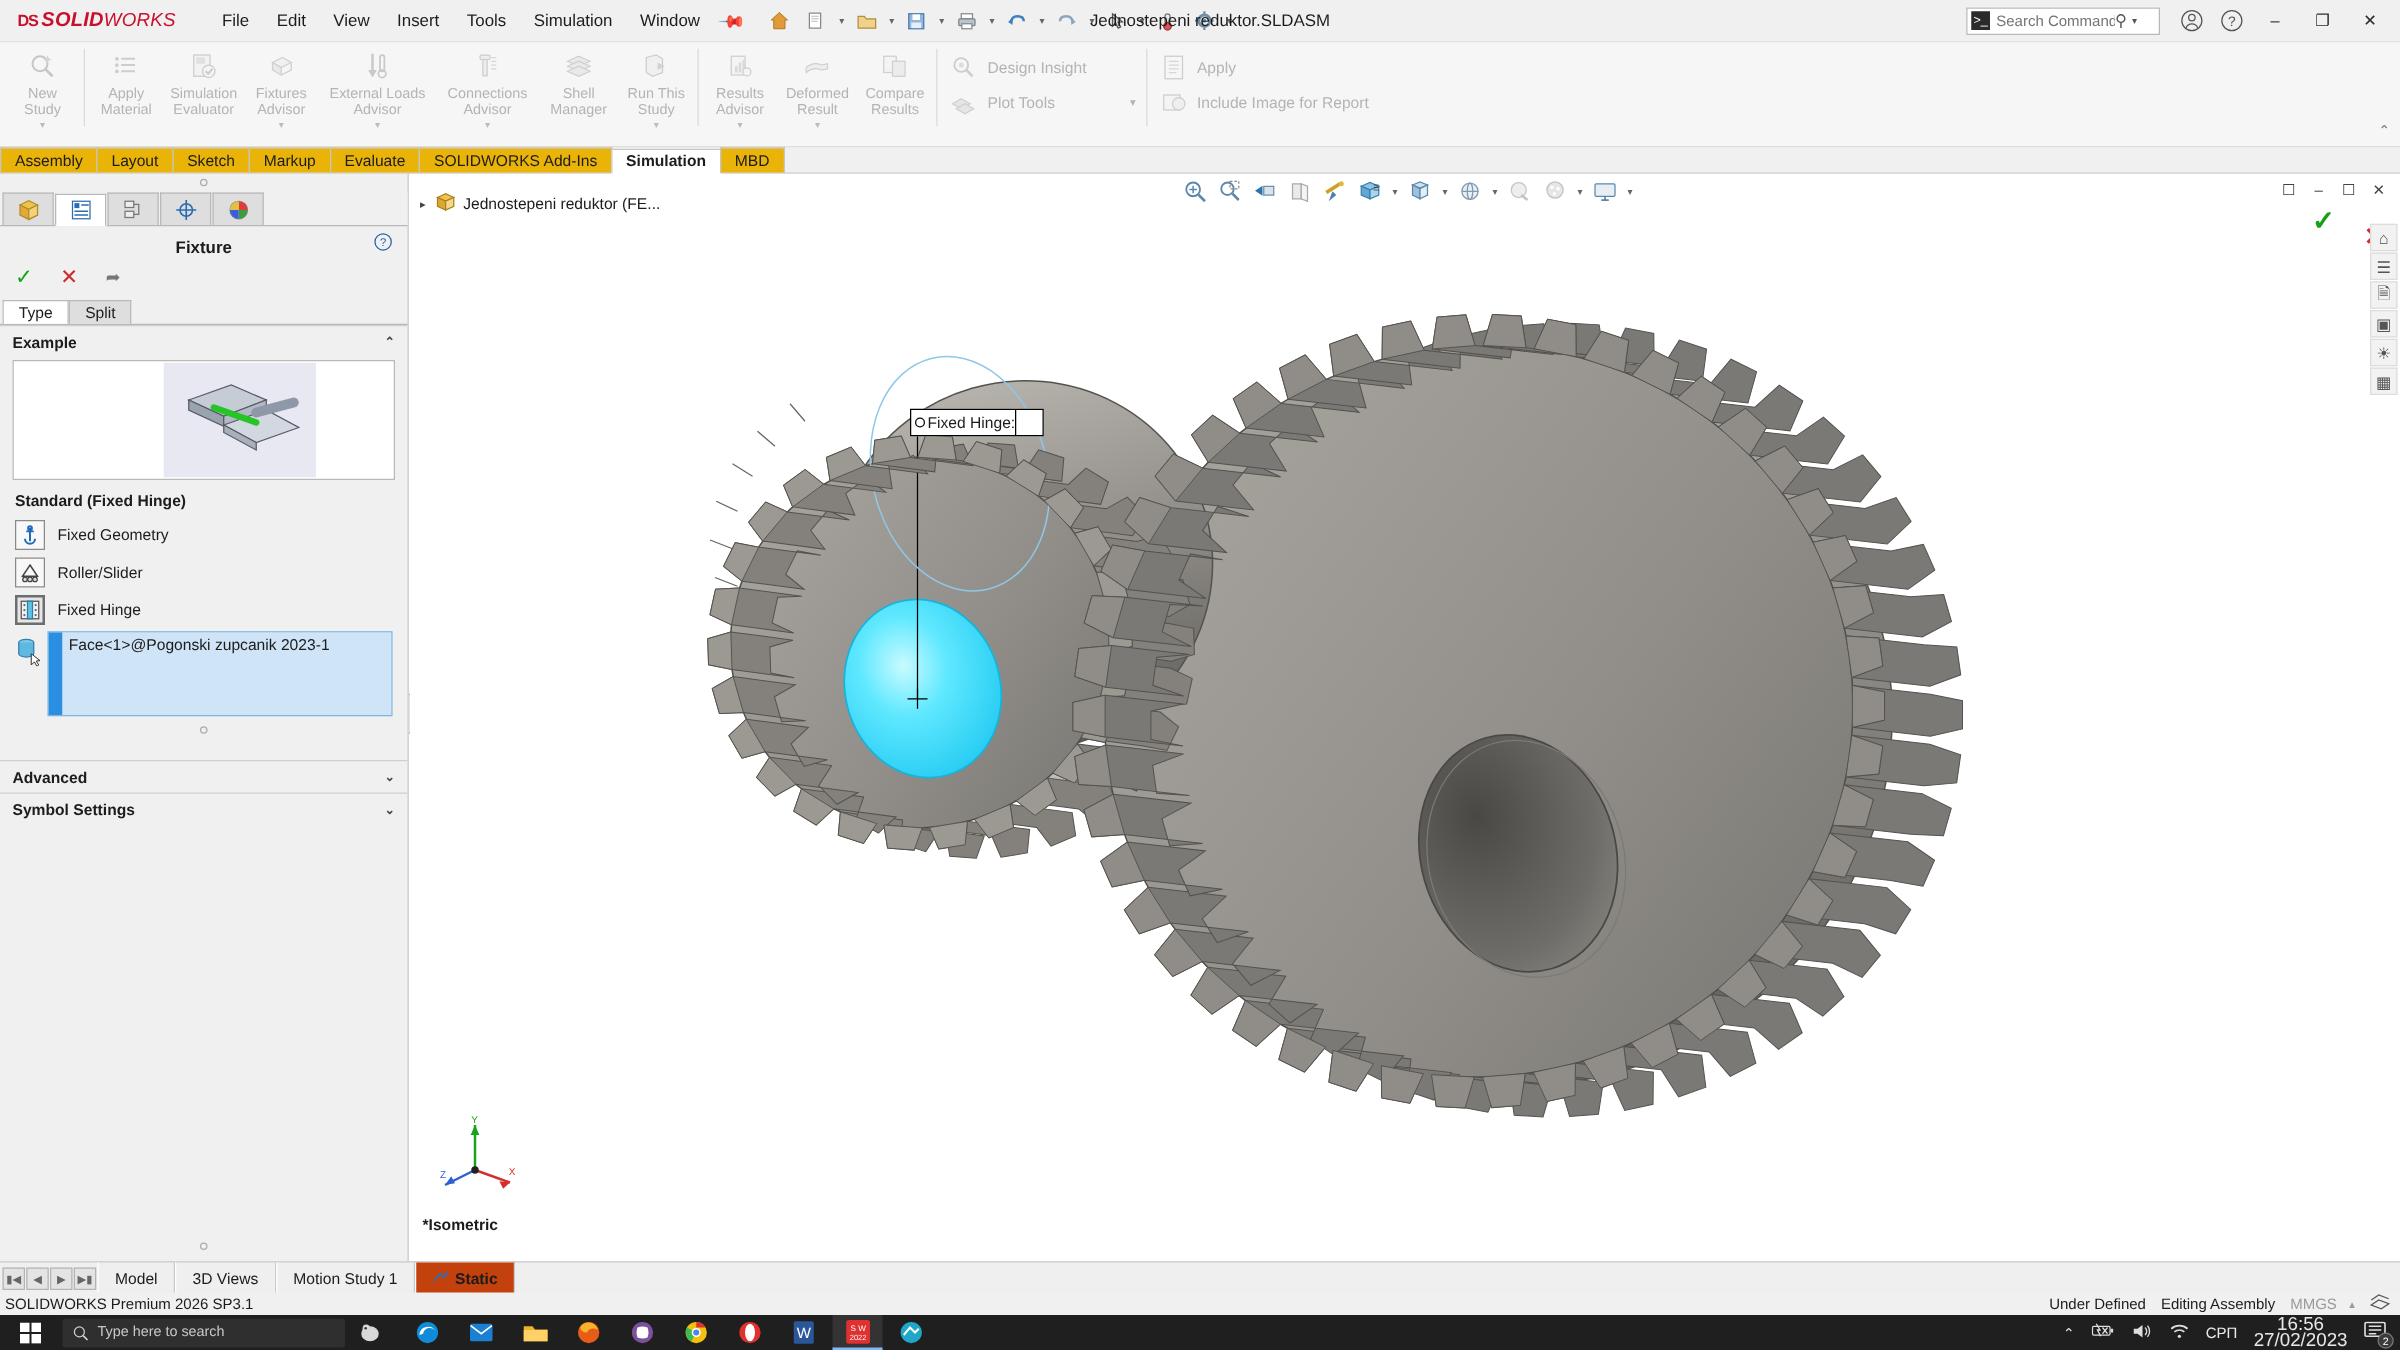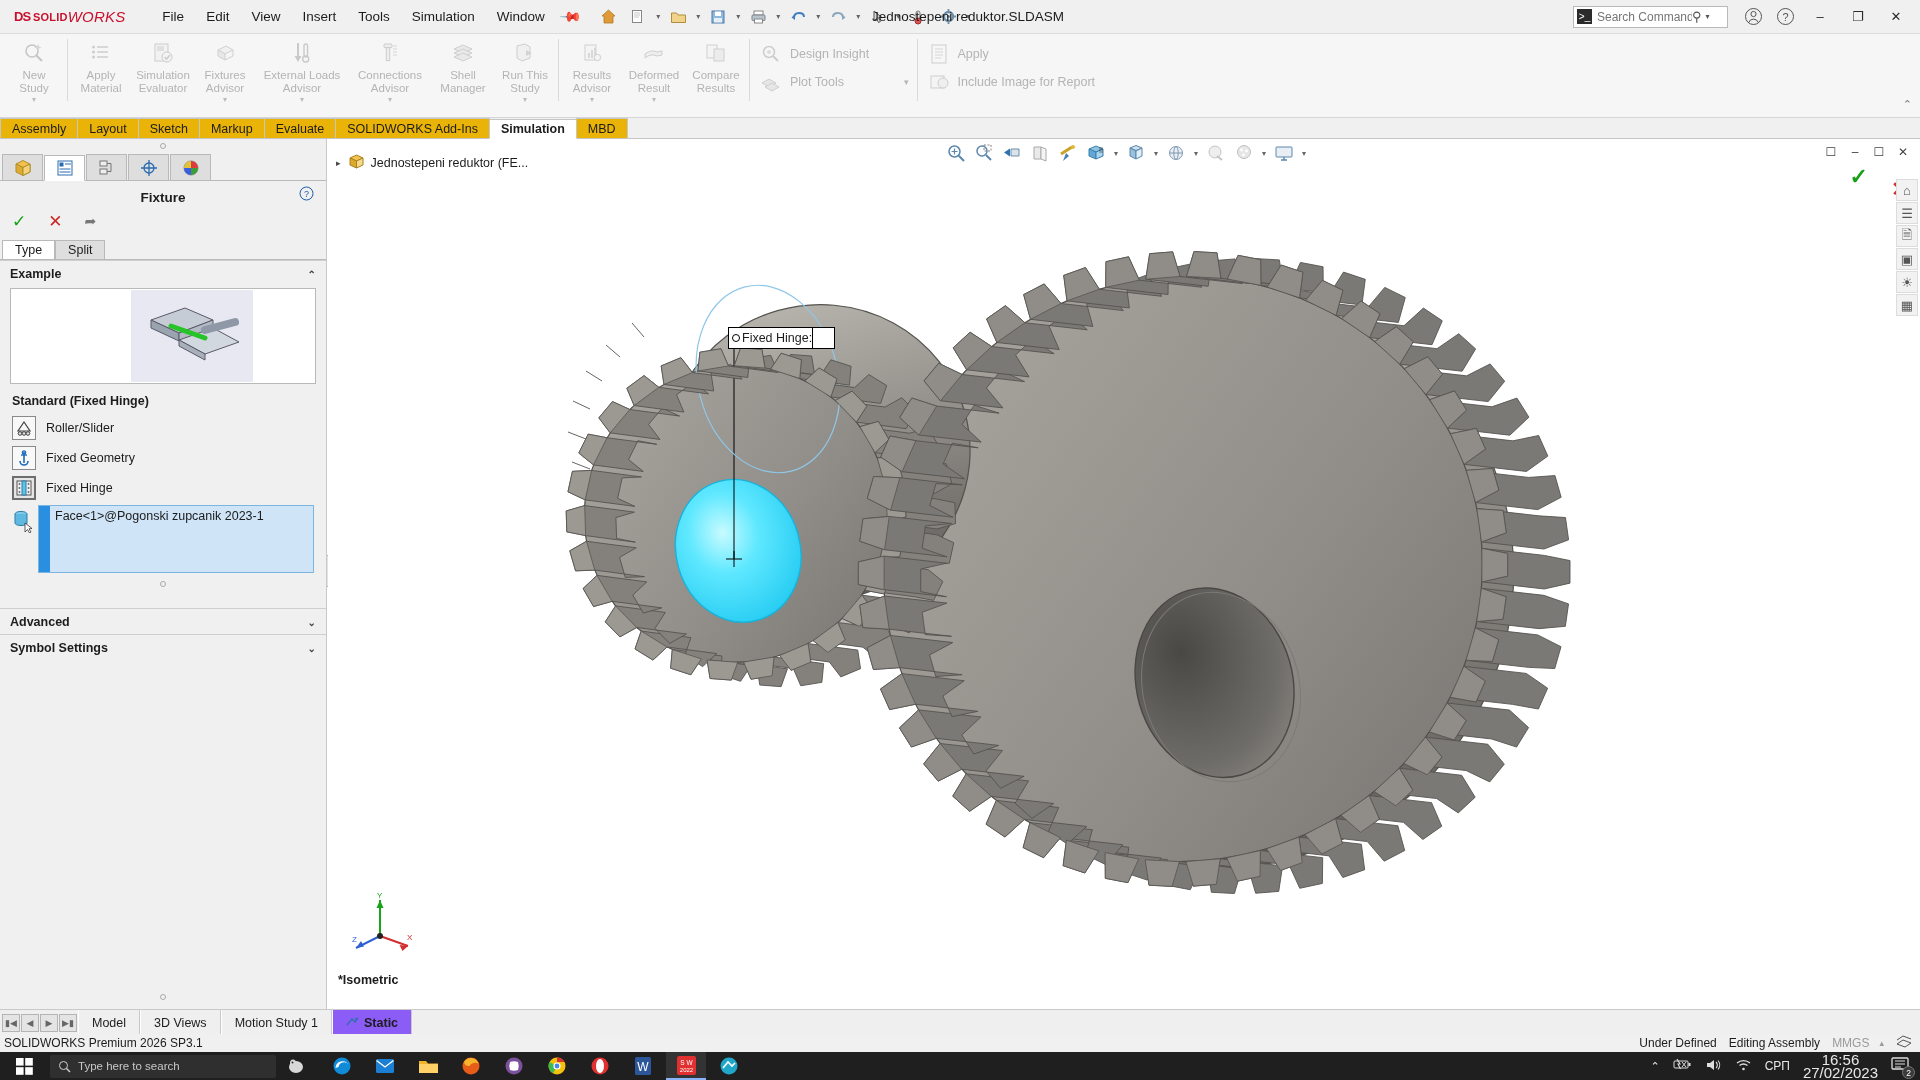--- a/index.html
+++ b/index.html
@@ -14,21 +14,21 @@
   #app { position: relative; width: 1920px; height: 1080px; }
 
   
   .titlebar {
     position: absolute; top: 0; left: 0; width: 1920px; height: 34px;
     background: #f0f0f0; border-bottom: 1px solid #dcdcdc;
     display: flex; align-items: center;
   }
   .logo { display: flex; align-items: center; padding: 0 10px 0 14px; }
   .logo .ds { color: #c8102e; font-weight: bold; font-size: 13px; letter-spacing: -1px; margin-right: 3px;}
-  .logo .sw-solid { color: #c8102e; font-weight: bold; font-size: 11px; letter-spacing: .2px;}
+  .logo .sw-solid { color: #c8102e; font-weight: bold; font-size: 16px; font-style: italic; letter-spacing: .2px;}
   .logo .sw-works { color: #c8102e; font-size: 15px; font-style: italic; letter-spacing: .2px;}
   .menubar { display: flex; align-items: center; gap: 0px; margin-left: 16px; }
   .menubar div { padding: 4px 11px; font-size: 13.5px; color: #1c1c1c; cursor: default; }
   .pin-icon { margin-left: 6px; color: #555; font-size: 14px; transform: rotate(45deg); }
   .doctitle {
     position: absolute; left: 16px; right: 0; text-align: center;
     font-size: 13.5px; color: #1c1c1c; pointer-events: none;
   }
   .tb-right { margin-left: auto; display: flex; align-items: center; padding-right: 6px; gap: 2px; }
   .searchbox {
@@ -159,21 +159,21 @@
 
   
   .btabs { position: absolute; left: 0; bottom: 45px; width: 1920px; height: 26px;
            background: #efefef; border-top: 1px solid #c9c9c9; display: flex; align-items: center; }
   .bnav { display: flex; align-items: center; padding-left: 2px; }
   .bnav div { width: 18px; height: 18px; border: 1px solid #b4b4b4; background: #e4e4e4;
               display: flex; align-items: center; justify-content: center; font-size: 9px; color: #666;
               margin-right: 1px;}
   .btab { height: 25px; padding: 0 13px; display: flex; align-items: center; font-size: 12.5px;
           border-right: 1px solid #c9c9c9; border-left: 1px solid #fff; cursor: default;}
-  .btab.active { background: #8b5cf6; font-weight: bold; }
+  .btab.active { background: #c2410c; font-weight: bold; }
   .statusbar { position: absolute; left: 0; bottom: 28px; width: 1920px; height: 18px;
                background: #f0f0f0; display: flex; align-items: center; font-size: 12px; }
   .statusbar .left { padding-left: 4px; }
   .statusbar .right { margin-left: auto; display: flex; align-items: center; gap: 12px; padding-right: 8px;}
   .statusbar .mut { color: #9a9a9a; }
 
   
   .taskbar { position: absolute; left: 0; bottom: 0; width: 1920px; height: 28px;
              background: #1f1f1f; display: flex; align-items: center; }
   .tb-start { width: 48px; height: 28px; display: flex; align-items: center; justify-content: center; }
@@ -630,38 +630,38 @@
         <path d="M98 36 L132 48" stroke="#26c426" stroke-width="5" stroke-linecap="round"></path>
         <path d="M132 40 L162 32" stroke="#8f98a6" stroke-width="8" stroke-linecap="round"></path>
       </svg>
     </div>
 
     <div class="std-label">Standard (Fixed Hinge)</div>
 
     <div class="fx-row">
       <span class="ib">
         <svg width="18" height="18" viewBox="0 0 18 18">
+            <path d="M9 3v11M5 12a4 4 0 0 0 8 0" stroke="#1e6bb8" stroke-width="1.6" fill="none"></path>
+            <circle cx="9" cy="3.5" r="1.6" fill="none" stroke="#1e6bb8" stroke-width="1.4"></circle>
+            <path d="M6 6h6" stroke="#1e6bb8" stroke-width="1.4"></path>
+          </svg>
+      </span>
+      <span class="lb">Fixed Geometry</span>
+    </div>
+
+    <div class="fx-row">
+      <span class="ib">
+        <svg width="18" height="18" viewBox="0 0 18 18">
             <path d="M9 3 L15 12 H3 Z" fill="none" stroke="#444" stroke-width="1.2"></path>
             <circle cx="5" cy="14.5" r="1.8" fill="#ddd" stroke="#444"></circle>
             <circle cx="9" cy="14.5" r="1.8" fill="#ddd" stroke="#444"></circle>
             <circle cx="13" cy="14.5" r="1.8" fill="#ddd" stroke="#444"></circle>
           </svg>
       </span>
       <span class="lb">Roller/Slider</span>
-    </div>
-
-    <div class="fx-row">
-      <span class="ib">
-        <svg width="18" height="18" viewBox="0 0 18 18">
-            <path d="M9 3v11M5 12a4 4 0 0 0 8 0" stroke="#1e6bb8" stroke-width="1.6" fill="none"></path>
-            <circle cx="9" cy="3.5" r="1.6" fill="none" stroke="#1e6bb8" stroke-width="1.4"></circle>
-            <path d="M6 6h6" stroke="#1e6bb8" stroke-width="1.4"></path>
-          </svg>
-      </span>
-      <span class="lb">Fixed Geometry</span>
     </div>
 
     <div class="fx-row sel">
       <span class="ib">
         <svg width="18" height="18" viewBox="0 0 18 18">
             <rect x="2" y="2" width="14" height="14" fill="#f0f0f0" stroke="#555"></rect>
             <rect x="7" y="2" width="4" height="14" fill="#5fc3e8" stroke="#2b7fa8"></rect>
             <g fill="#666">
               <circle cx="4.5" cy="5" r=".9"></circle>
               <circle cx="4.5" cy="9" r=".9"></circle>

